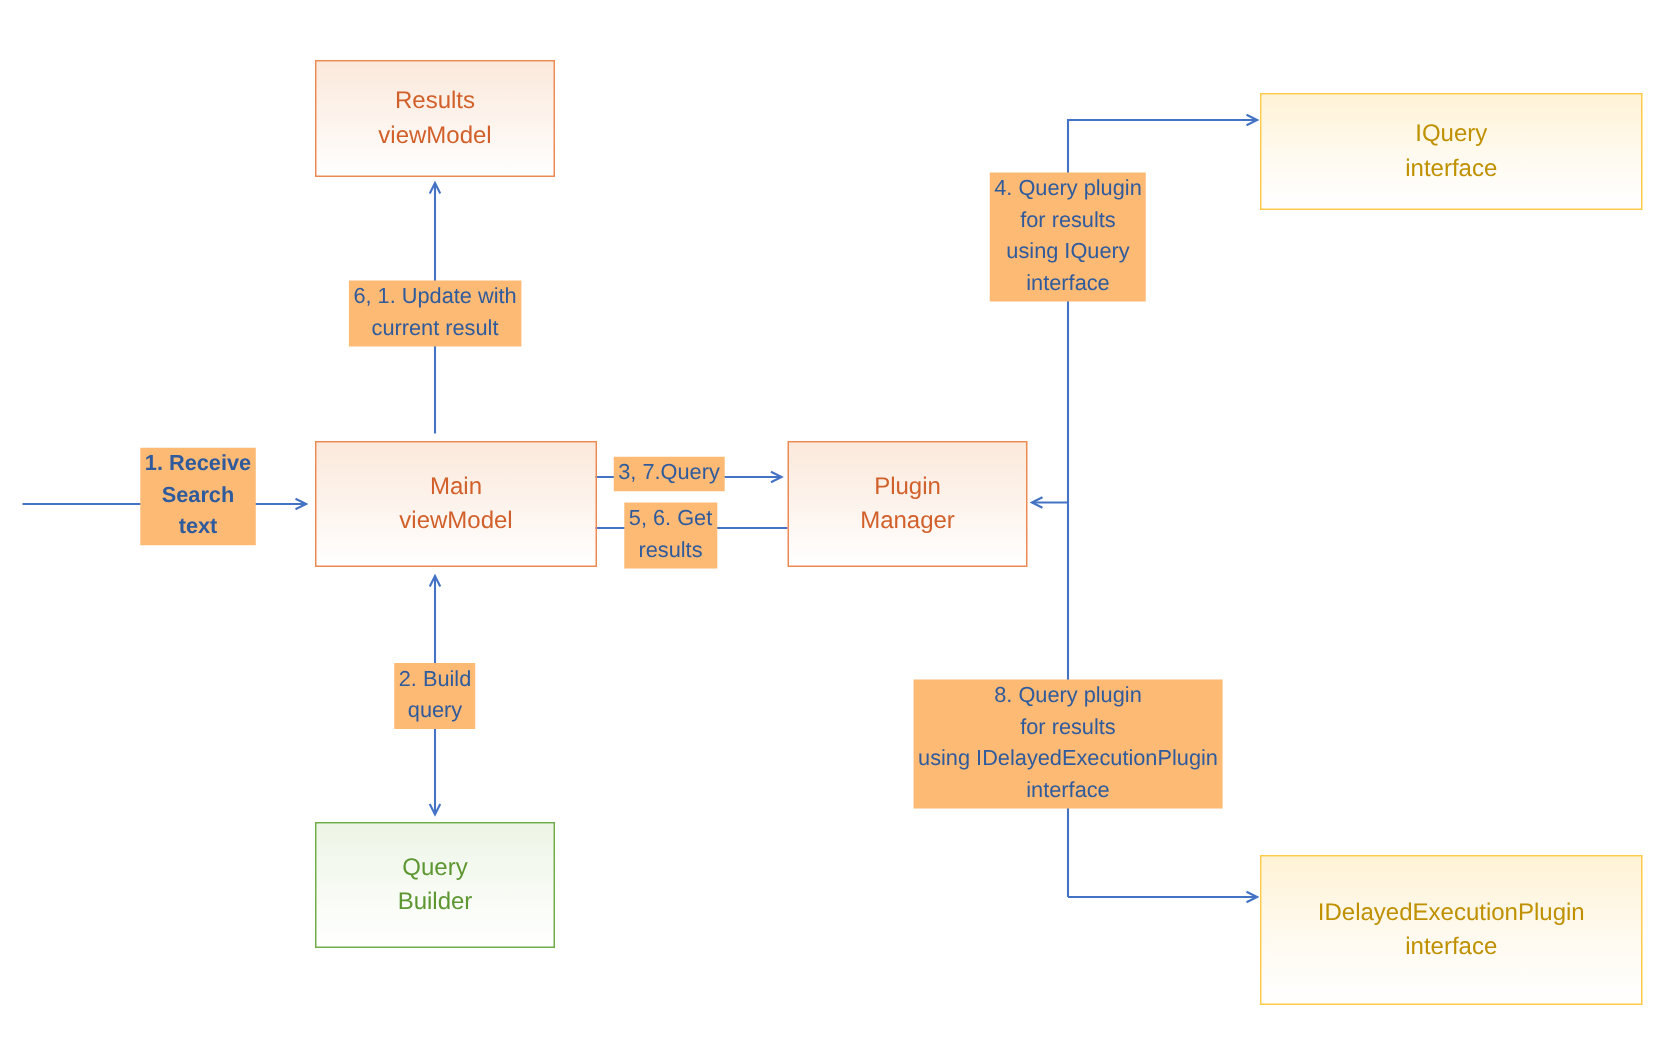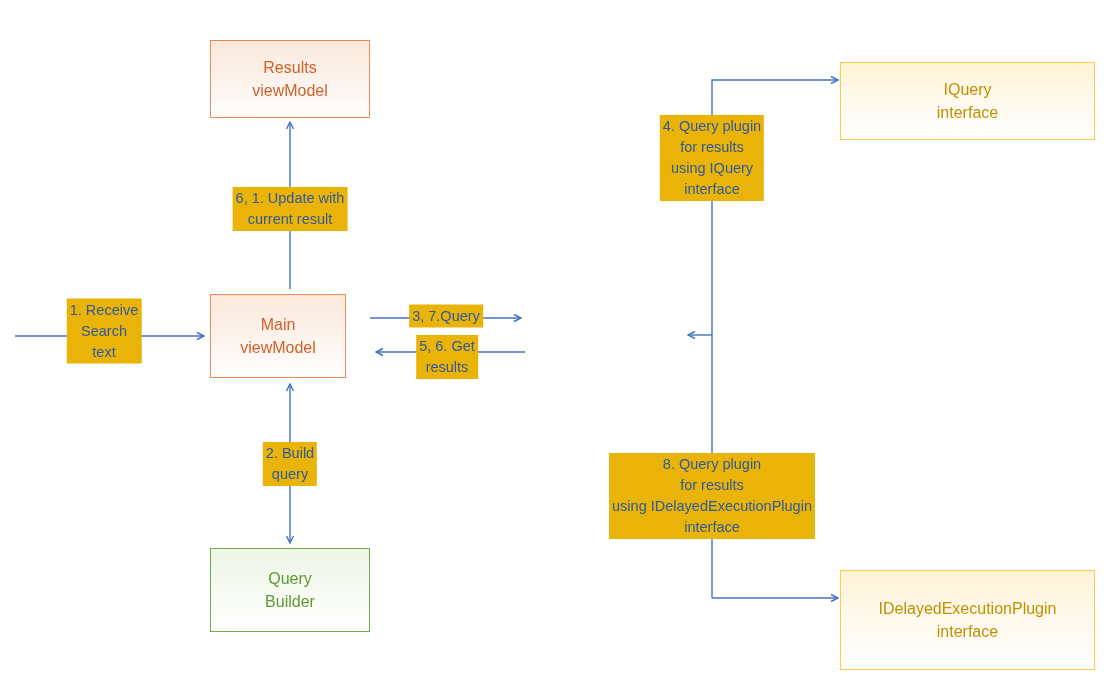--- a/index.html
+++ b/index.html
@@ -45,21 +45,21 @@
   }
   .box.green {
     border-color: #70AD47;
     color: #5E9732;
     background: linear-gradient(to bottom, #edf5e6 0%, #f7fbf4 55%, #ffffff 100%);
   }
 
   .conn-label {
     position: absolute;
     transform: translate(-50%, -50%);
-    background: #eab308;
+    background: #fdba74;
     color: #2F5B9D;
     font-size: 14.5px;
     line-height: 21px;
     text-align: center;
     white-space: pre-line;
     padding: 1px 3px;
   }
 </style>
 </head>
 <body>
@@ -88,37 +88,41 @@
   <div class="box orange" style="left:210px; top:40px; width:160px; height:78px;">
     <span>Results
 viewModel</span>
   </div>
 
   <div class="box gold" style="left:840px; top:40px; width:255px; height:78px;">
     <span>IQuery
 interface</span>
   </div>
 
-  <div class="box orange" style="left:210px; top:294px; width:136px; height:84px;">
+  <div class="box orange" style="left:210px; top:294px; width:188px; height:84px;">
     <span>Main
 viewModel</span>
   </div>
 
+  <div class="box orange" style="left:525px; top:294px; width:160px; height:84px;">
+    <span>Plugin
+Manager</span>
+  </div>
 
   <div class="box green" style="left:210px; top:548px; width:160px; height:84px;">
     <span>Query
 Builder</span>
   </div>
 
   <div class="box gold" style="left:840px; top:548px; width:255px; height:100px;">
     <span>IDelayedExecutionPlugin
 interface</span>
   </div>
 
-  <div class="conn-label" style="left:104px; top:331px;">1. Receive
+  <div class="conn-label" style="left:132px; top:331px;font-weight:bold;">1. Receive
 Search
 text</div>
 
   <div class="conn-label" style="left:290px; top:209px;">6, 1. Update with
 current result</div>
 
   <div class="conn-label" style="left:446px; top:316px;">3, 7.Query</div>
 
   <div class="conn-label" style="left:447px; top:357px;">5, 6. Get
 results</div>

